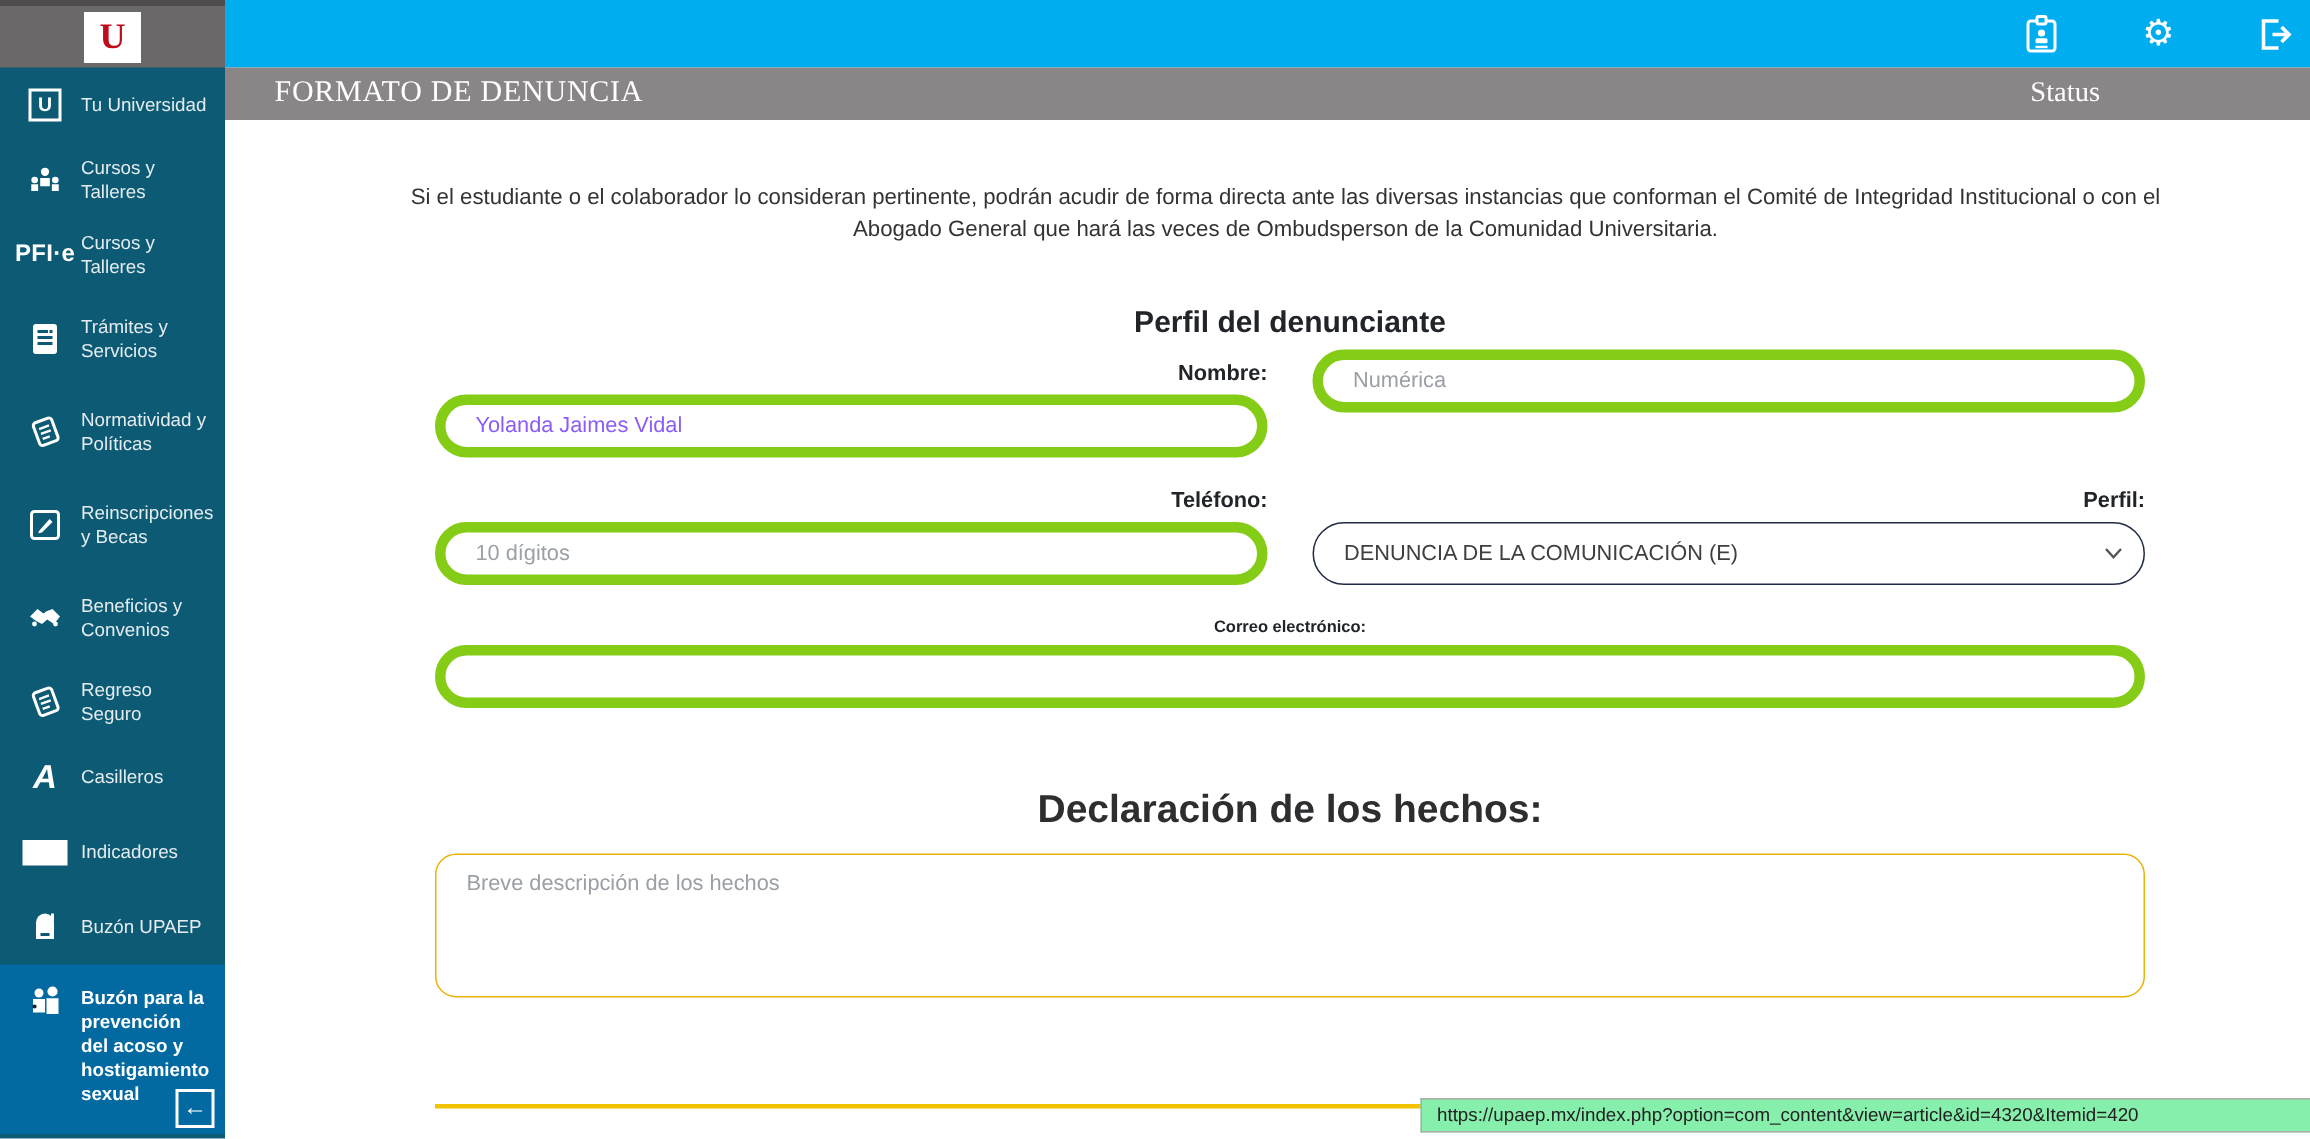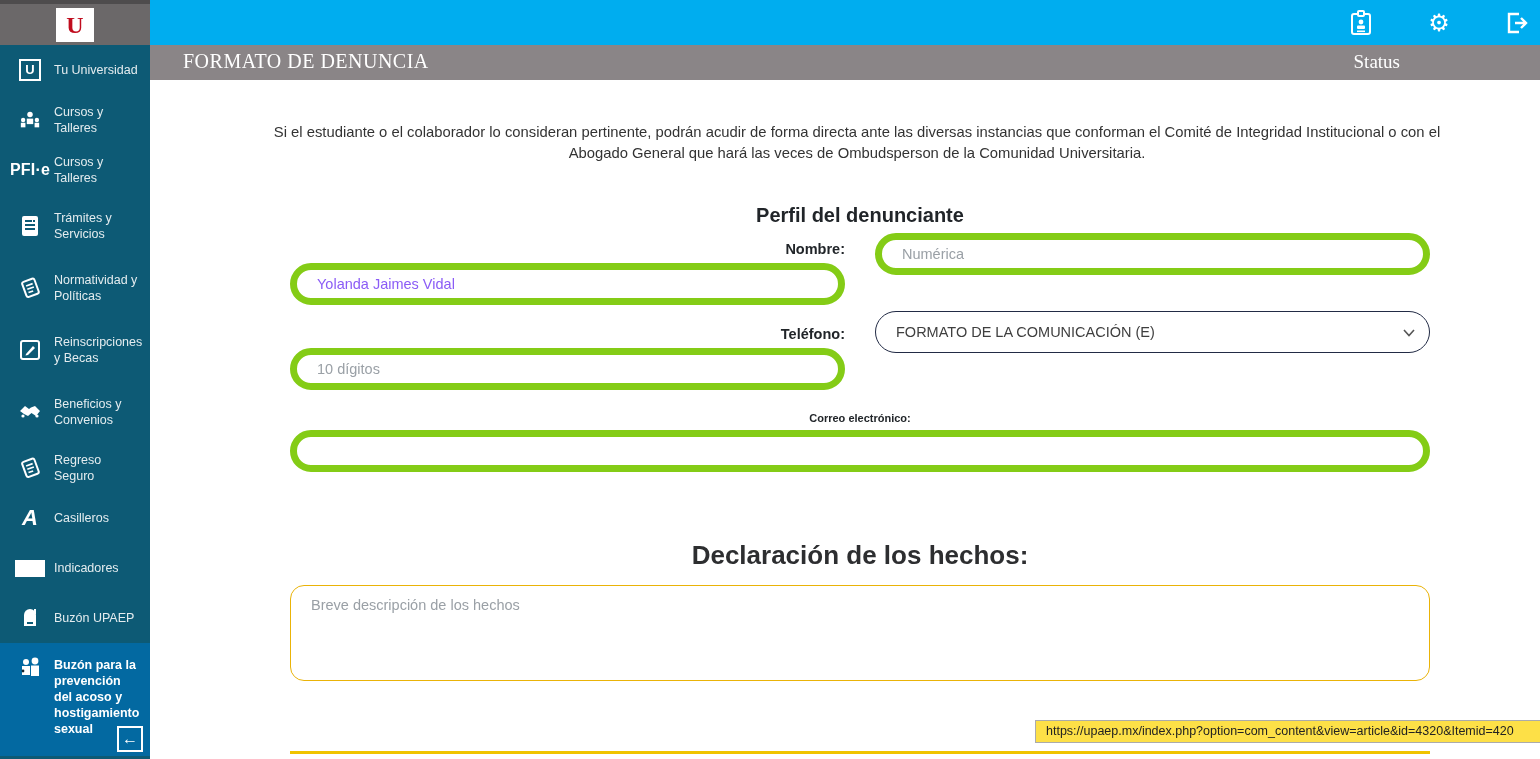--- a/index.html
+++ b/index.html
@@ -67,31 +67,31 @@
   .pill { margin-top:6px; width:100%; height:42px; border:7px solid #84cc16;
     border-radius:21px; padding:0 20px; font-size:14.5px; color:#8b5cf6;
     background:#fff; outline:none; font-family:"Liberation Sans", sans-serif; }
   .pill::placeholder { color:#9aa0a6; }
   .center-label { margin-top:22px; text-align:center; font-size:11px;
     font-weight:700; color:#212529; }
   .select-pill { margin-top:6px; width:100%; height:42px; border:1px solid #222b45;
     border-radius:21px; padding:0 14px 0 20px; font-size:14.5px; color:#3f3f3f;
     background:#fff; display:flex; align-items:center; justify-content:space-between;
     cursor:pointer; }
-  .sec-title2 { margin-top:68px; text-align:center; font-size:26px;
+  .sec-title2 { margin-top:52px; text-align:center; font-size:26px;
     font-weight:700; color:#2d2e30; }
   .ta { margin-top:14px; width:100%; height:96px; border:1px solid #eab308;
     border-radius:14px; padding:11px 20px; font-size:14.5px; color:#4a4a4a;
     resize:none; outline:none; font-family:"Liberation Sans", sans-serif; }
   .ta::placeholder { color:#9aa0a6; }
   .gold-rule { margin-top:66px; height:3px; background:#f0c400; border:none; }
 
   
-  .url-tip { position:absolute; right:0; bottom:16px; width:505px; height:23px;
-    background:#fde047; border:1px solid #ababab; border-right:none;
+  .url-tip { position:absolute; right:0; bottom:4px; width:593px; height:23px;
+    background:#86efac; border:1px solid #ababab; border-right:none;
     font-size:12.5px; color:#222; padding:3px 0 0 10px; white-space:nowrap;
     overflow:hidden; z-index:10; }
 </style>
 </head>
 <body>
 
 <div class="app">
 
   <nav class="sidebar">
     <div class="sidebar-head">
@@ -278,22 +278,23 @@
           <input class="pill" type="text" placeholder="Numérica" style="">
         </div>
       </div>
 
       <div class="row">
         <div class="col">
           <label class="f-label mt">Teléfono:</label>
           <input class="pill" type="text" placeholder="10 dígitos" style="">
         </div>
         <div class="col">
+          <label class="f-label mt">Perfil:</label>
           <div class="select-pill">
-            <span>FORMATO DE LA COMUNICACIÓN (E)</span>
+            <span>DENUNCIA DE LA COMUNICACIÓN (E)</span>
             <span>
               <svg width="12" height="8" viewBox="0 0 12 8">
                   <path d="M1 1 L6 6.5 L11 1" fill="none" stroke="#555" stroke-width="1.6"></path>
                 </svg>
             </span>
           </div>
         </div>
       </div>
 
       <div class="center-label">Correo electrónico:</div>

